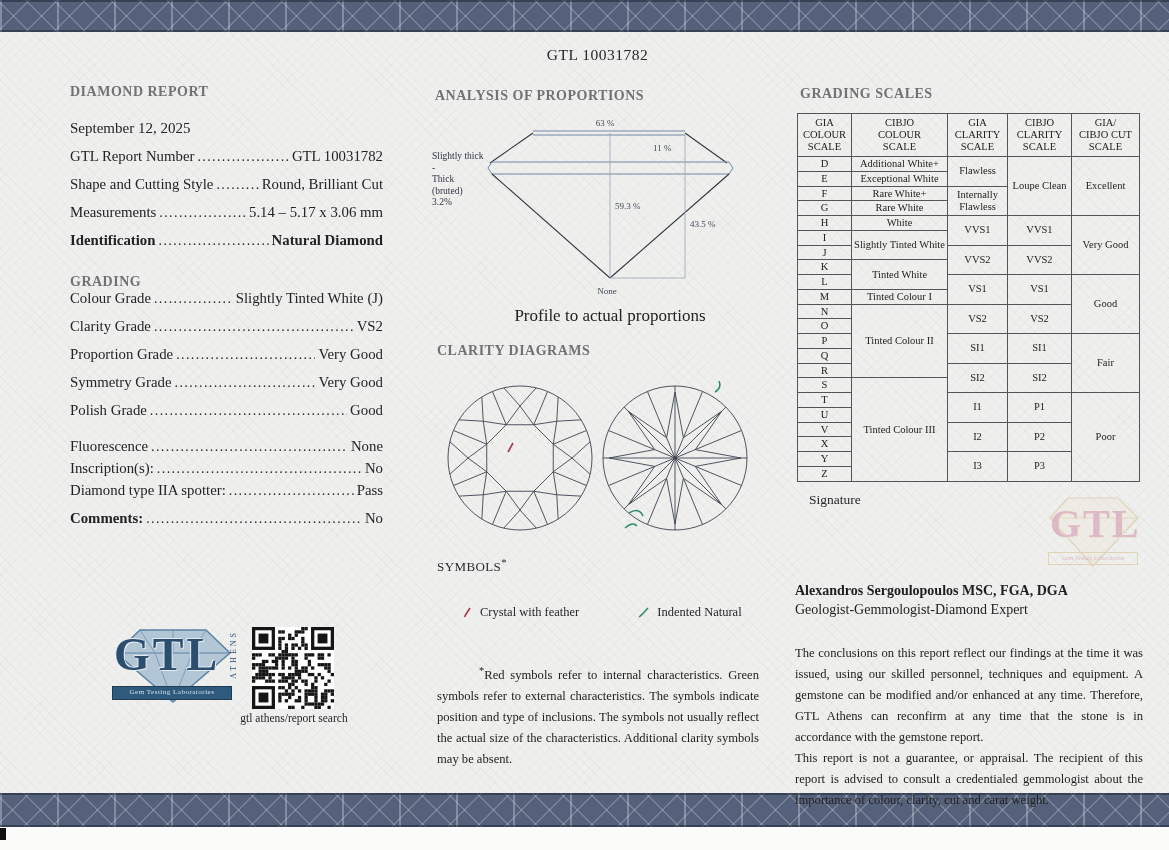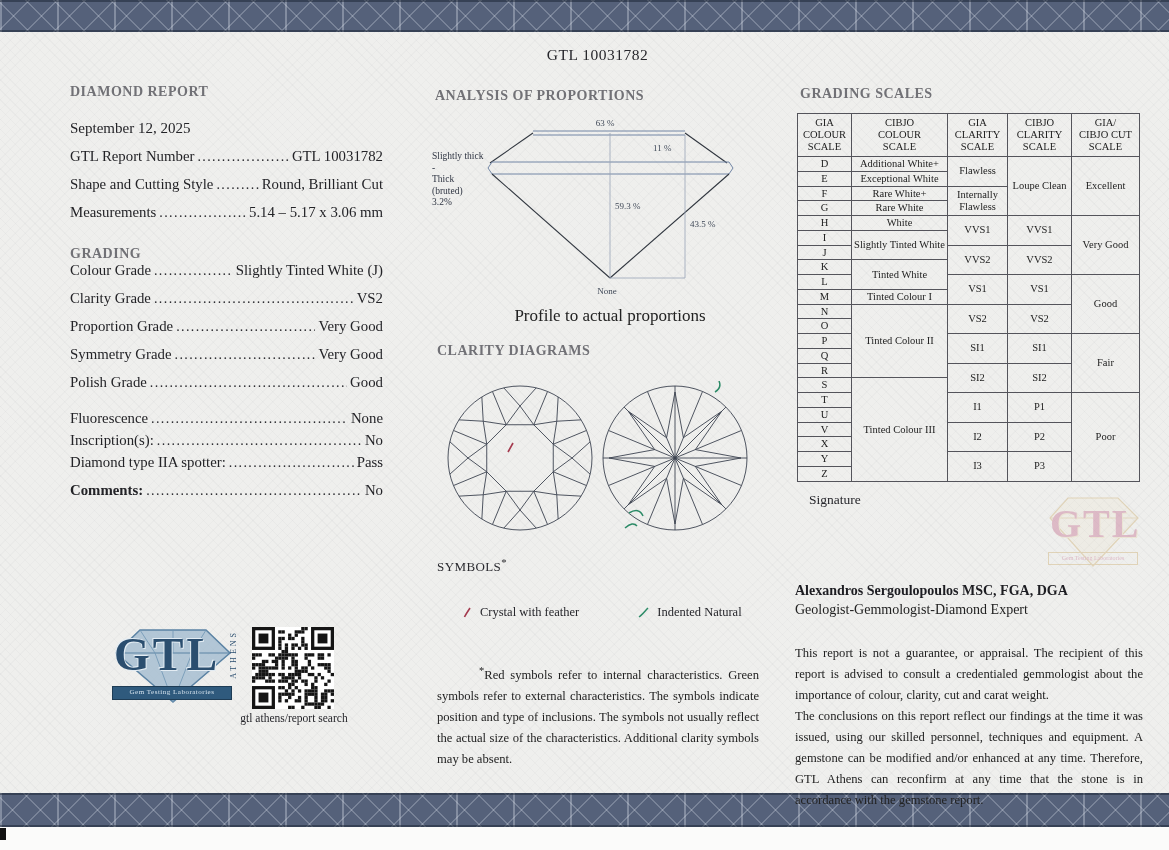--- a/index.html
+++ b/index.html
@@ -120,20 +120,25 @@
     </div>
     <div class="ln">
       <span class="lbl">Shape and Cutting Style</span>
       <span class="dots"></span>
       <span class="val">Round, Brilliant Cut</span>
     </div>
     <div class="ln">
       <span class="lbl">Measurements</span>
       <span class="dots"></span>
       <span class="val">5.14 – 5.17 x 3.06 mm</span>
+    </div>
+    <div class="ln">
+      <span class="lbl b">Identification</span>
+      <span class="dots"></span>
+      <span class="val b">Natural Diamond</span>
     </div>
 
     <div class="sec-h mt14">GRADING</div>
     <div class="ln">
       <span class="lbl">Colour Grade</span>
       <span class="dots"></span>
       <span class="val">Slightly Tinted White (J)</span>
     </div>
     <div class="ln">
       <span class="lbl">Clarity Grade</span>
@@ -662,16 +667,16 @@
       <line x1="4" y1="28" x2="92" y2="28" stroke="#d4bd8e" stroke-width="0.8"></line>
     </svg>
     <div class="gtl">GTL</div>
     <div class="banner">Gem Testing Laboratories</div>
   </div>
 
   <div class="name">Alexandros Sergoulopoulos MSC, FGA, DGA</div>
   <div class="role">Geologist-Gemmologist-Diamond Expert</div>
 
   <div class="disc">
+    <p>The conclusions on this report reflect our findings at the time it was issued, using our skilled personnel, techniques and equipment. A gemstone can be modified and/or enhanced at any time. Therefore, GTL Athens can reconfirm at any time that the stone is in accordance with the gemstone report.</p>
     <p>This report is not a guarantee, or appraisal. The recipient of this report is advised to consult a credentialed gemmologist about the importance of colour, clarity, cut and carat weight.</p>
-    <p>The conclusions on this report reflect our findings at the time it was issued, using our skilled personnel, techniques and equipment. A gemstone can be modified and/or enhanced at any time. Therefore, GTL Athens can reconfirm at any time that the stone is in accordance with the gemstone report.</p>
   </div>
 </div>
 
 </body></html>

